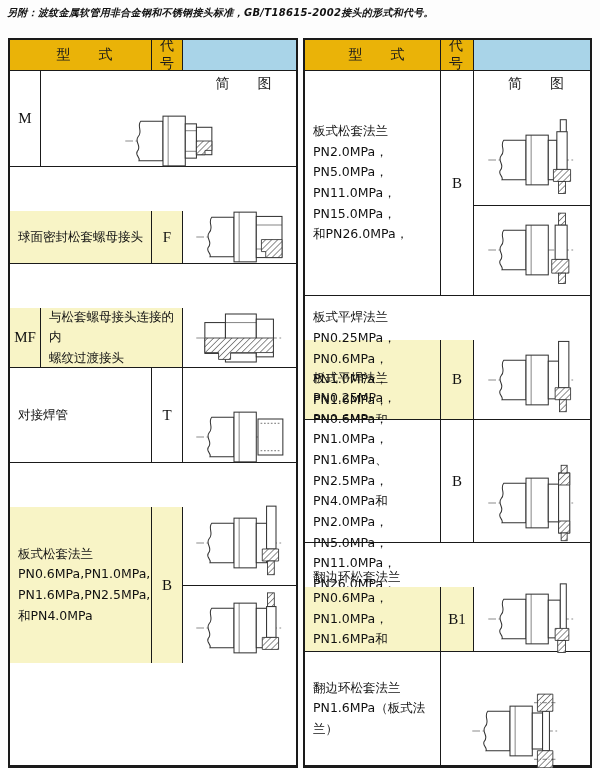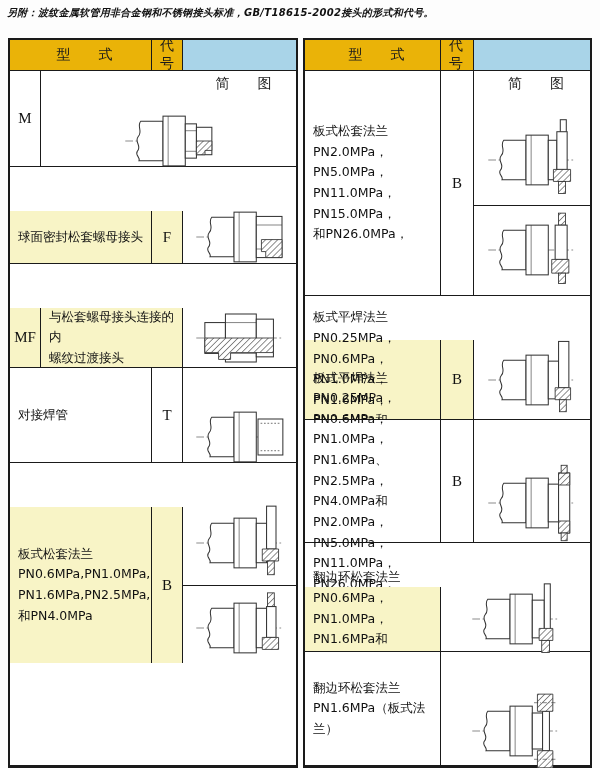--- a/index.html
+++ b/index.html
@@ -254,20 +254,21 @@
             <rect x="87" y="5" width="7" height="9" fill="url(#h)" stroke="#333" stroke-width="1"></rect>
             <rect x="87" y="84" width="7" height="9" fill="url(#h)" stroke="#333" stroke-width="1"></rect>
           </svg>
         </div>
       </div>
 
       <div class="row rh4">
         <div class="cell type c-type hl">翻边环松套法兰
 PN0.6MPa，PN1.0MPa，
 PN1.6MPa和PN2.0MPa，</div>
+        <div class="cell code c-code hl">B1</div>
         <div class="cell diag">
           <svg class="dwg" viewBox="0 0 106 98">
             <use href="#cl"></use>
               <use href="#hose"></use>
             <rect x="72" y="27" width="14" height="44" fill="#fff" stroke="#333" stroke-width="1.2"></rect>
             <rect x="86" y="8" width="7" height="64" fill="#fff" stroke="#333" stroke-width="1.2"></rect>
             <path fill="url(#h)" stroke="#333" stroke-width="1" d="M80 60 h16 v14 h-16 z"></path>
             <rect x="83" y="74" width="9" height="14" fill="url(#h)" stroke="#333" stroke-width="1"></rect>
           </svg>
         </div>

